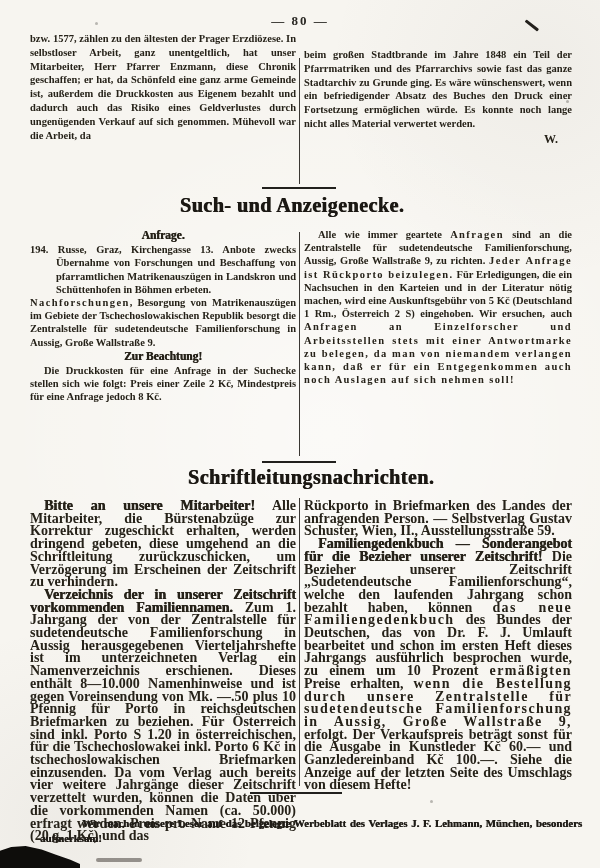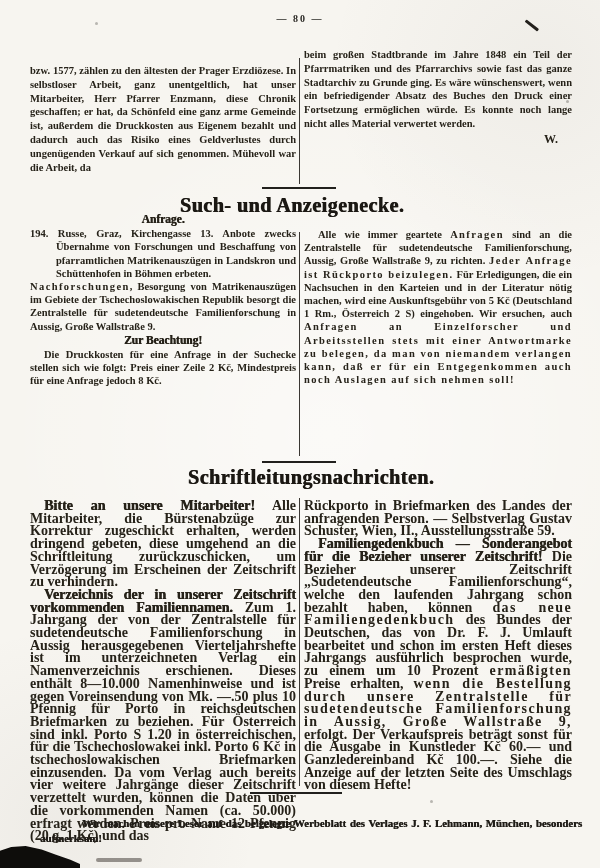--- a/index.html
+++ b/index.html
@@ -8,21 +8,21 @@
     background:#f7f5f0;
     background-image:
       radial-gradient(circle at 90% 8%, rgba(90,85,75,0.05), transparent 22%),
       radial-gradient(circle at 10% 95%, rgba(90,85,75,0.06), transparent 20%),
       radial-gradient(circle at 55% 50%, rgba(255,255,255,0.5), transparent 60%);
     font-family:"Liberation Serif","DejaVu Serif",serif;
     color:#211e1a;
     -webkit-font-smoothing:antialiased;
   }
   .abs{position:absolute;}
-  .pageno{top:13px;left:0;width:600px;text-align:center;font-size:10px;font-weight:bold;letter-spacing:2px;color:#2a2824;}
+  .pageno{top:13px;left:0;width:600px;text-align:center;font-size:13px;font-weight:bold;letter-spacing:2px;color:#2a2824;}
   .col{position:absolute;text-align:justify;font-weight:bold;color:#262219;}
   .top-col{font-size:10.5px;line-height:13.8px;}
   .sec1-col{font-size:10.5px;line-height:13.2px;}
   .sec2-col{font-size:14px;line-height:12.7px;}
   .left-col{left:30px;width:266px;}
   .right-col{left:304px;width:268px;}
   .indent{text-indent:14px;}
   .hang{padding-left:26px;text-indent:-26px;}
   .subhead{text-align:center;font-size:11.5px;font-weight:bold;text-shadow:0.5px 0 0 currentColor;margin:1px 0;text-indent:0;}
   .sig{text-align:right;padding-right:14px;font-size:12px;font-weight:bold;margin-top:2px;}
@@ -39,34 +39,34 @@
   .speck{width:3px;height:3px;border-radius:50%;background:rgba(40,36,30,0.3);}
   p{margin:0;}
 </style>
 </head>
 <body>
 
 <div class="abs pageno">— 80 —</div>
 
 <div class="abs scan-mark"></div>
 
-<div class="col top-col left-col" style="top:64px;">
+<div class="col top-col left-col" style="top:32px;">
   <p>bzw. 1577, zählen zu den ältesten der Prager Erzdiözese. In selbstloser Arbeit, ganz unentgeltlich, hat unser Mitarbeiter, Herr Pfarrer Enzmann, diese Chronik geschaffen; er hat, da Schönfeld eine ganz arme Gemeinde ist, außerdem die Druckkosten aus Eigenem bezahlt und dadurch auch das Risiko eines Geldverlustes durch ungenügenden Verkauf auf sich genommen. Mühevoll war die Arbeit, da</p>
 </div>
 <div class="col top-col right-col" style="top:48px;">
   <p>beim großen Stadtbrande im Jahre 1848 ein Teil der Pfarrmatriken und des Pfarrarchivs sowie fast das ganze Stadtarchiv zu Grunde ging. Es wäre wünschenswert, wenn ein befriedigender Absatz des Buches den Druck einer Fortsetzung ermöglichen würde. Es konnte noch lange nicht alles Material verwertet werden.</p>
   <div class="sig">W.</div>
 </div>
 <div class="abs vrule" style="left:299px;top:58px;height:126px;"></div>
 
 <div class="abs divider" style="left:262px;top:187px;width:74px;"></div>
 
 <div class="abs section-title" style="top:194px;">Such- und Anzeigenecke.</div>
 
-<div class="col sec1-col left-col" style="top:212px;">
+<div class="col sec1-col left-col" style="top:228px;">
   <p class="subhead">Anfrage.</p>
   <p class="hang">194. Russe, Graz, Kirchengasse 13. Anbote zwecks Übernahme von Forschungen und Beschaffung von pfarramtlichen Matrikenauszügen in Landskron und Schüttenhofen in Böhmen erbeten.</p>
   <p><span class="seg-sp">Nachforschungen</span><span>, Besorgung von Matrikenauszügen im Gebiete der Tschechoslowakischen Republik besorgt die Zentralstelle für sudetendeutsche Familienforschung in Aussig, Große Wallstraße 9.</span></p>
   <p class="subhead">Zur Beachtung!</p>
   <p class="indent">Die Druckkosten für eine Anfrage in der Suchecke stellen sich wie folgt: Preis einer Zeile 2 Kč, Mindestpreis für eine Anfrage jedoch 8 Kč.</p>
 </div>
 
 <div class="col sec1-col right-col" style="top:228px;">
   <p class="indent"><span>Alle wie immer geartete </span><span class="seg-sp">Anfragen</span><span> sind an die Zentralstelle für sudetendeutsche Familienforschung, Aussig, Große Wallstraße 9, zu richten. </span><span class="seg-sp">Jeder Anfrage ist Rückporto beizulegen.</span><span> Für Erledigungen, die ein Nachsuchen in den Karteien und in der Literatur nötig machen, wird eine Auskunftsgebühr von 5 Kč (Deutschland 1 Rm., Österreich 2 S) eingehoben. Wir ersuchen, auch </span><span class="seg-sp">Anfragen an Einzelforscher und Arbeitsstellen stets mit einer Antwortmarke zu belegen, da man von niemandem verlangen kann, daß er für ein Entgegenkommen auch noch Auslagen auf sich nehmen soll!</span></p>
 </div>

